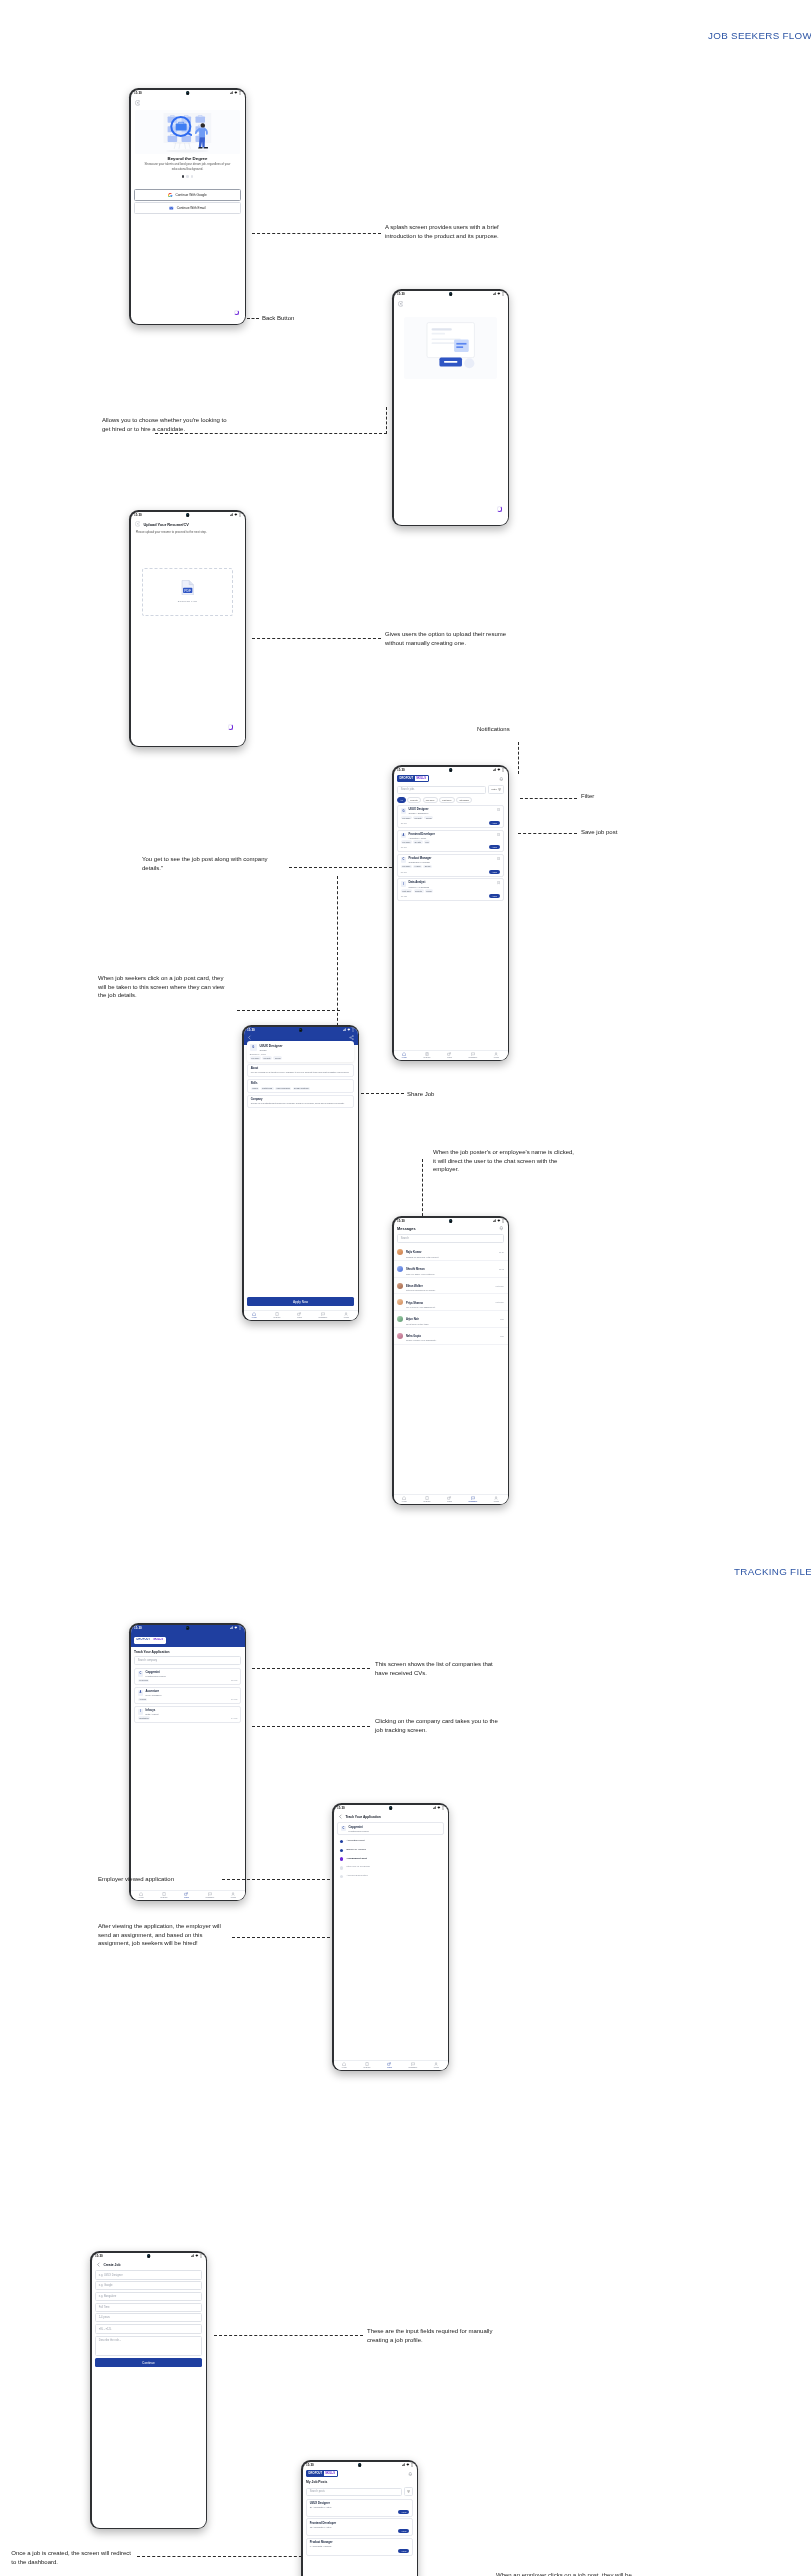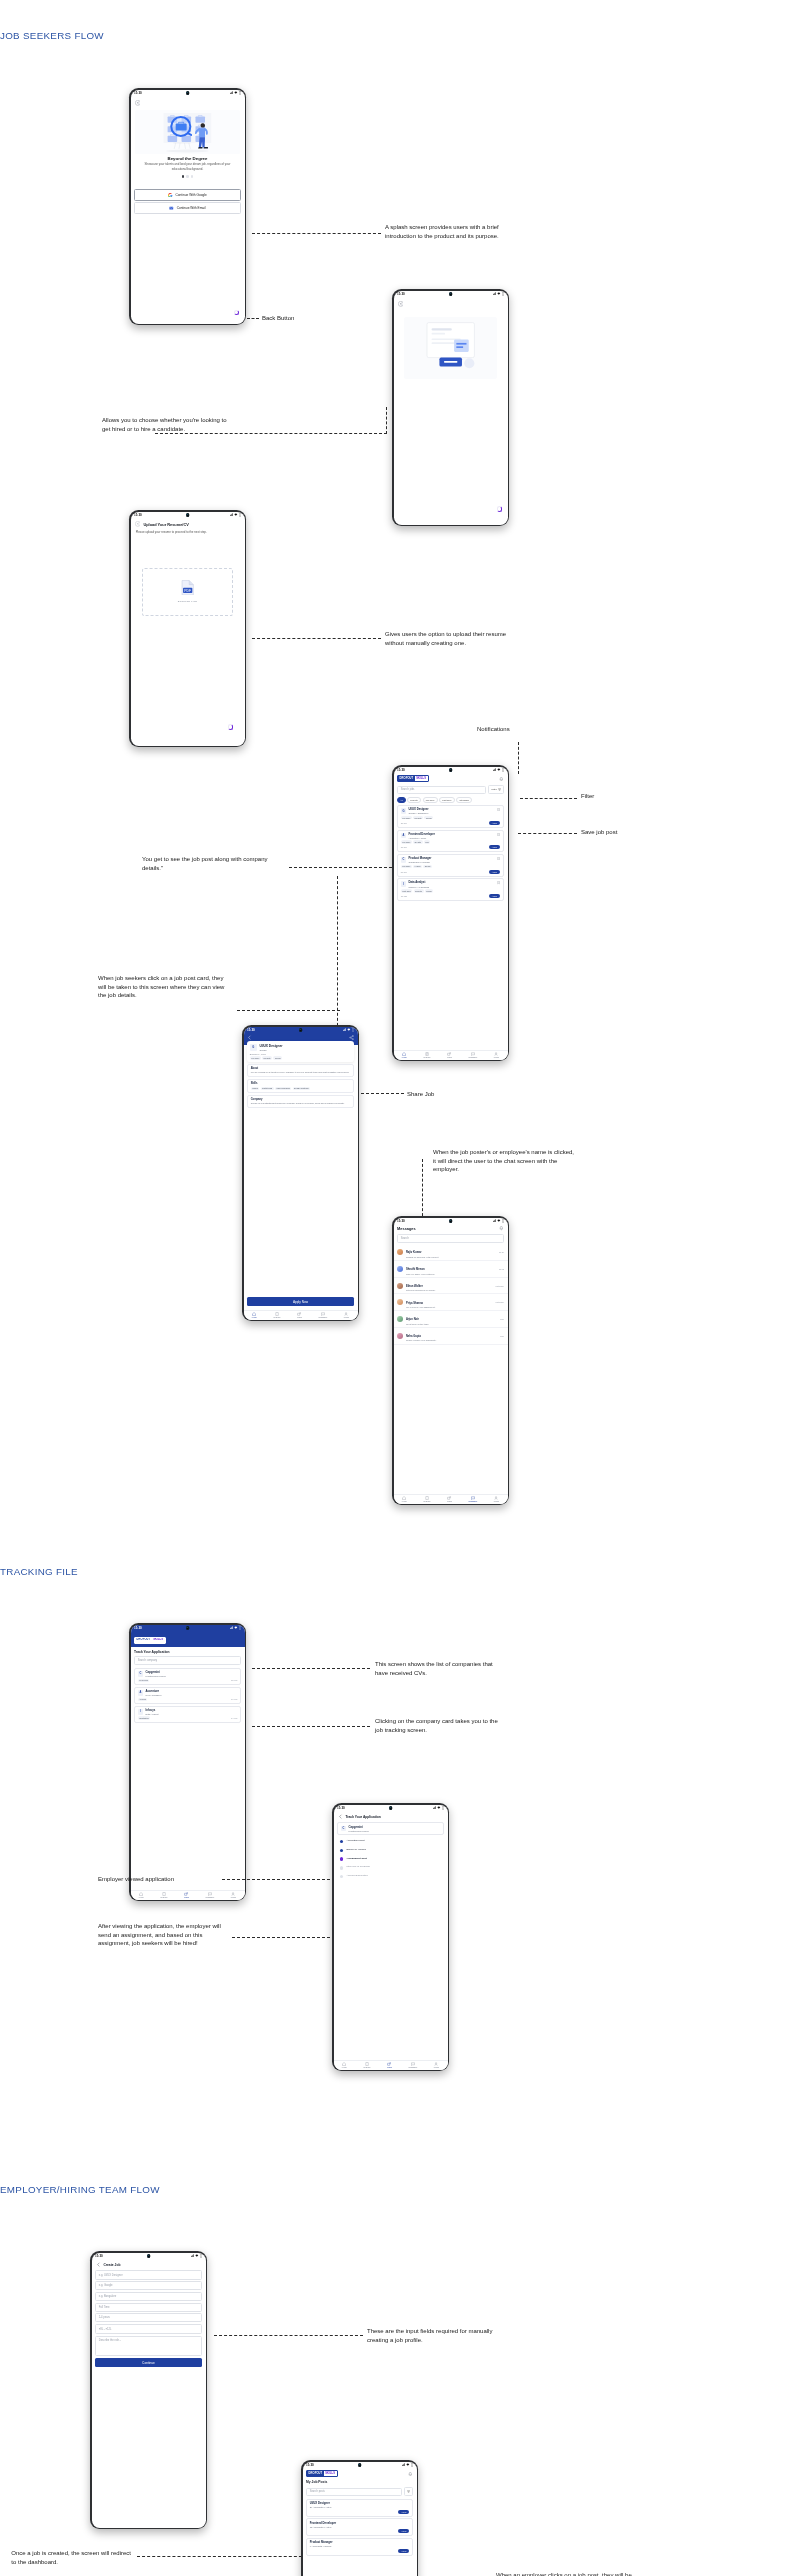--- a/index.html
+++ b/index.html
@@ -10,21 +10,21 @@
     font-family: "Liberation Sans", sans-serif;
     position: relative;
     overflow: hidden;
   }
   .canvas { position: relative; width: 812px; height: 4052px; }
 
   
   .section-title {
     position: absolute;
     width: 100%;
-    text-align: left;
+    text-align: right;
     color: #2d55a5;
     font-size: 9.8px;
     letter-spacing: 0.3px;
     font-weight: 400;
   }
 
   
   .anno {
     position: absolute;
     font-size: 6px;
@@ -203,21 +203,20 @@
     border:1.1px solid #ece9f6; border-bottom-color:#6d28d9; border-right-color:#6d28d9;
   }
 </style>
 </head>
 <body>
 
 <div class="canvas">
 
   <div class="section-title" style="top:30px">JOB SEEKERS FLOW</div>
   <div class="section-title" style="top:1566px">TRACKING FILE</div>
-  <div class="section-title" style="top:2184px">EMPLOYER/HIRING TEAM FLOW</div>
 
   <div class="phone" style="left:129px; top:88px; width:117px; height:237px;">
     <div class="screen">
       <div class="statusbar">
         <span>11:30</span>
         <span class="punch"></span>
         <span class="sb-icons">
           <svg width="3.6" height="3.1" viewBox="0 0 10 8">
               <rect x="0" y="5" width="1.6" height="3" fill="#111"></rect>
               <rect x="2.4" y="3.5" width="1.6" height="4.5" fill="#111"></rect>

